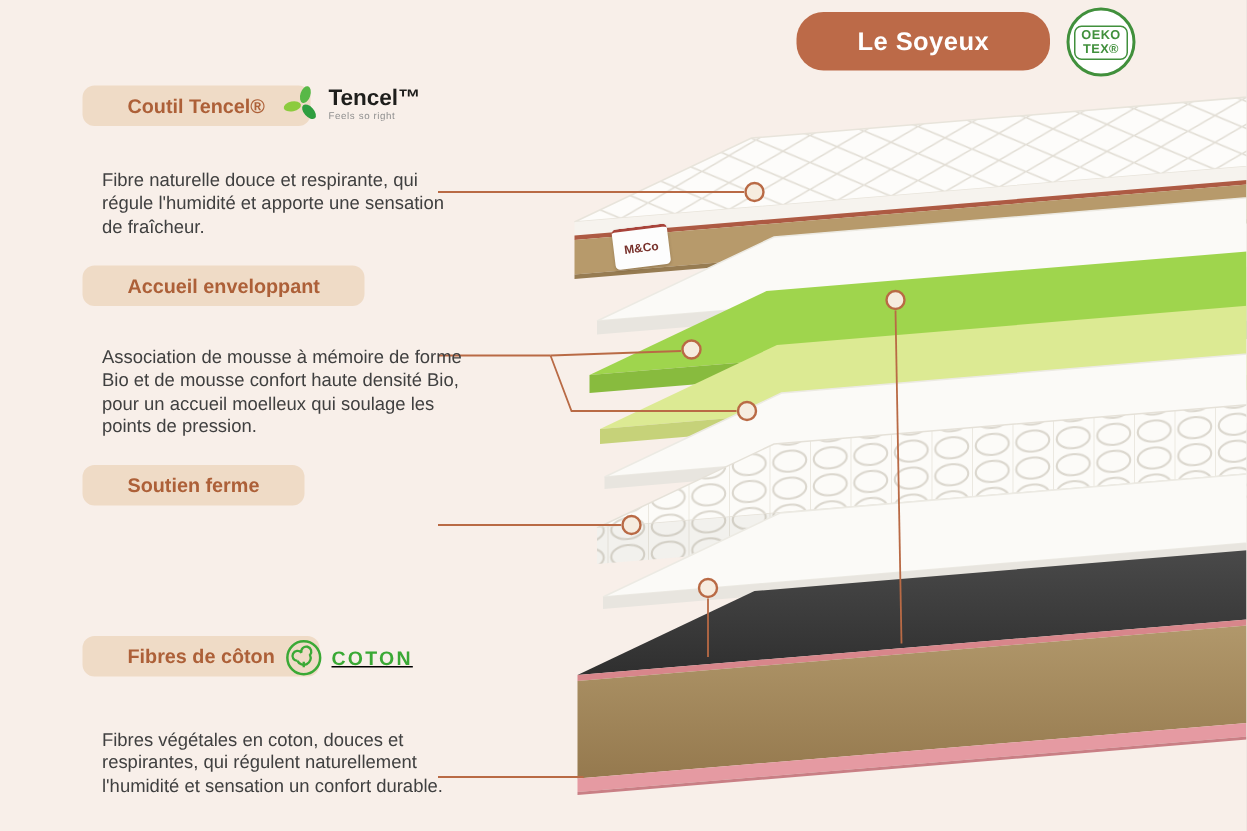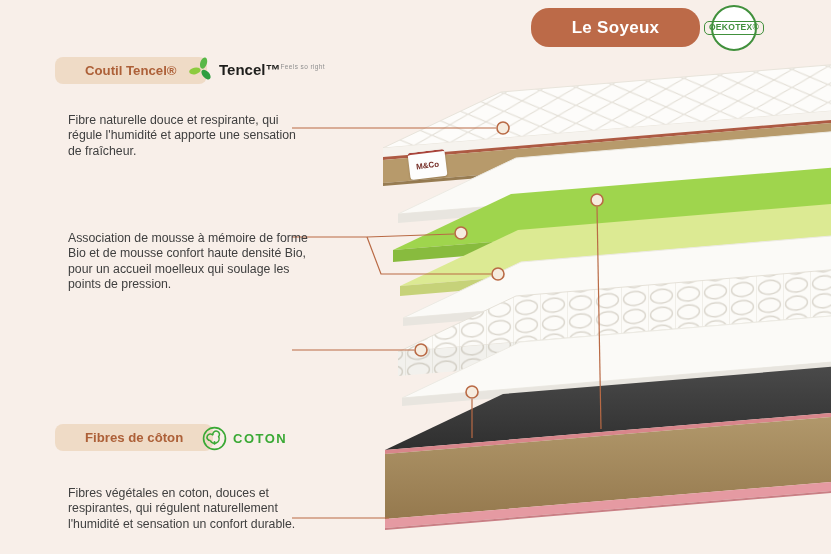--- a/index.html
+++ b/index.html
@@ -15,38 +15,38 @@
     font-size:17px;font-weight:700;letter-spacing:.3px;
     display:flex;align-items:center;justify-content:center;
   }
   .oeko{
     position:absolute;left:711px;top:5px;width:46px;height:46px;
     border:2.2px solid #41903c;border-radius:50%;background:#fff;
     display:flex;align-items:center;justify-content:center;box-sizing:border-box;
   }
   .oeko-inner{
     border:1.4px solid #41903c;border-radius:5px;padding:1px 4px;
-    display:flex;flex-direction:row;align-items:center;
+    display:flex;flex-direction:column;align-items:center;
     color:#41903c;font-weight:700;font-size:8.5px;line-height:9.5px;letter-spacing:.3px;
   }
   
   .label-badge{
     position:absolute;background:#efdbc6;color:#ad6038;
     font-size:13.2px;font-weight:600;padding:6px 30px;border-radius:8px;
     white-space:nowrap;
   }
   .desc{
     position:absolute;width:245px;margin:13px;
     font-size:12.3px;line-height:15.4px;color:#404040;
   }
   .tencel{position:absolute;left:188px;top:56px;display:flex;align-items:center;gap:4px;}
-  .t-col{display:flex;flex-direction:row;}
+  .t-col{display:flex;flex-direction:column;}
   .t-name{font-size:15px;font-weight:700;color:#1e1e1c;line-height:15px;}
   .t-tag{font-size:6.5px;color:#8f8f8f;letter-spacing:.4px;margin-top:1px;}
-  .coton{position:absolute;left:202px;top:426px;display:flex;align-items:center;gap:6px;}
+  .coton{position:absolute;left:190px;top:426px;display:flex;align-items:center;gap:6px;text-decoration:underline;}
   .c-name{font-size:13px;font-weight:800;color:#3aa935;letter-spacing:1.5px;}
   
   .brand-tag{
     position:absolute;left:409px;top:151px;width:37px;height:27px;
     background:#fdfdfd;border-radius:3px;transform:rotate(-7deg);
     display:flex;align-items:center;justify-content:center;
     font-size:8px;font-weight:700;color:#77302a;
     box-shadow:0 1px 2px rgba(60,40,20,.25);border-top:2px solid #a8433a;
     box-sizing:border-box;
   }
@@ -163,22 +163,24 @@
       <ellipse cx="13" cy="6.5" rx="3.2" ry="5.6" fill="#2e9e3f" transform="rotate(138 13 13)"></ellipse>
       <ellipse cx="13" cy="6.5" rx="3.2" ry="5.6" fill="#8ccb3e" transform="rotate(258 13 13)"></ellipse>
     </svg>
     <div class="t-col">
       <span class="t-name">Tencel™</span>
       <span class="t-tag">Feels so right</span>
     </div>
   </div>
   <p class="desc" style="left:55px;top:100px">Fibre naturelle douce et respirante, qui régule l'humidité et apporte une sensation de fraîcheur.</p>
 
+  <span class="label-badge" style="left:55px;top:177px">Accueil enveloppant</span>
   <p class="desc" style="left:55px;top:218px">Association de mousse à mémoire de forme Bio et de mousse confort haute densité Bio, pour un accueil moelleux qui soulage les points de pression.</p>
 
+  <span class="label-badge" style="left:55px;top:310px">Soutien ferme</span>
 
   <span class="label-badge" style="left:55px;top:424px">Fibres de côton</span>
   <div class="coton">
     <svg width="25" height="25" viewBox="0 0 24 24">
       <circle cx="12" cy="12" r="10.5" fill="none" stroke="#3aa935" stroke-width="1.6"></circle>
       <path d="M8,14 a3.2,3.2 0 1 1 2.5,-5.2 a3.2,3.2 0 1 1 5.5,1.4 a3.2,3.2 0 1 1 -8,3.8" fill="none" stroke="#3aa935" stroke-width="1.5"></path>
       <line x1="12" y1="14.5" x2="12" y2="18" stroke="#3aa935" stroke-width="1.5"></line>
     </svg>
     <span class="c-name">COTON</span>
   </div>

